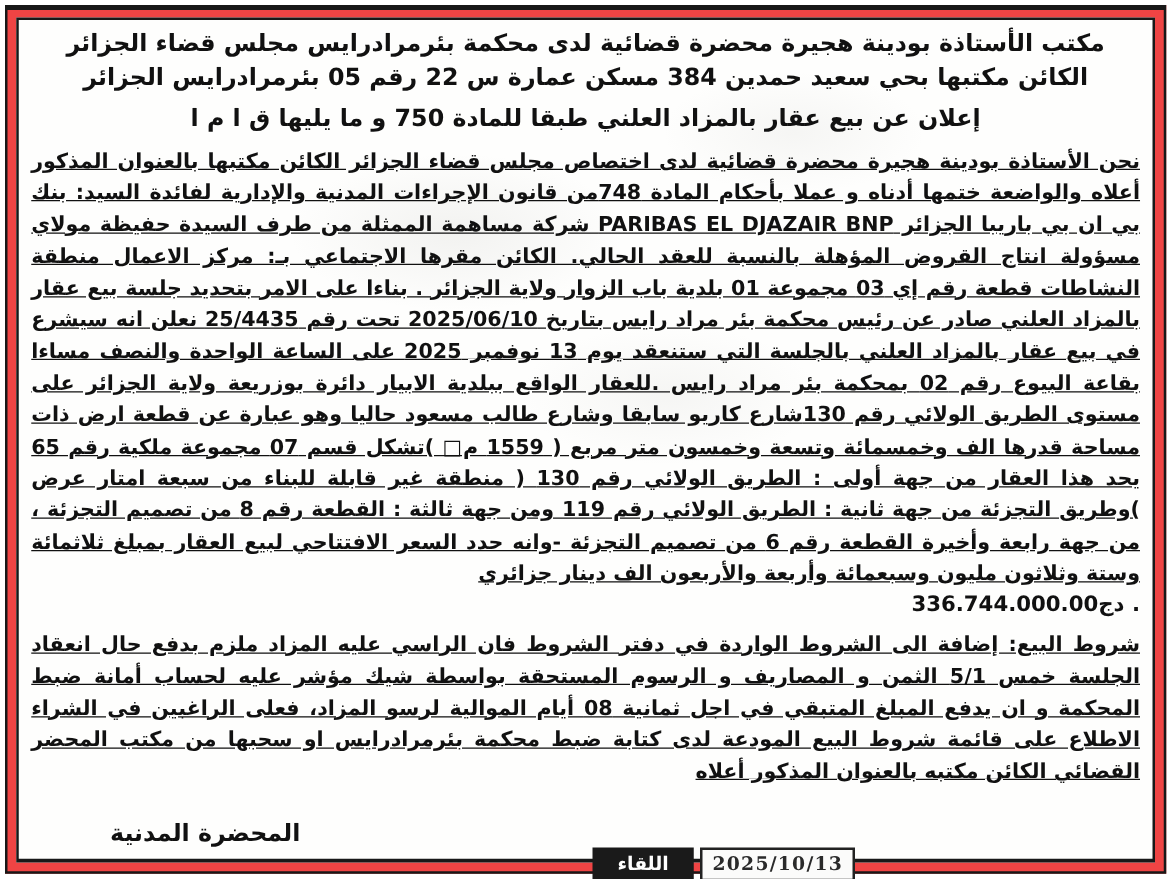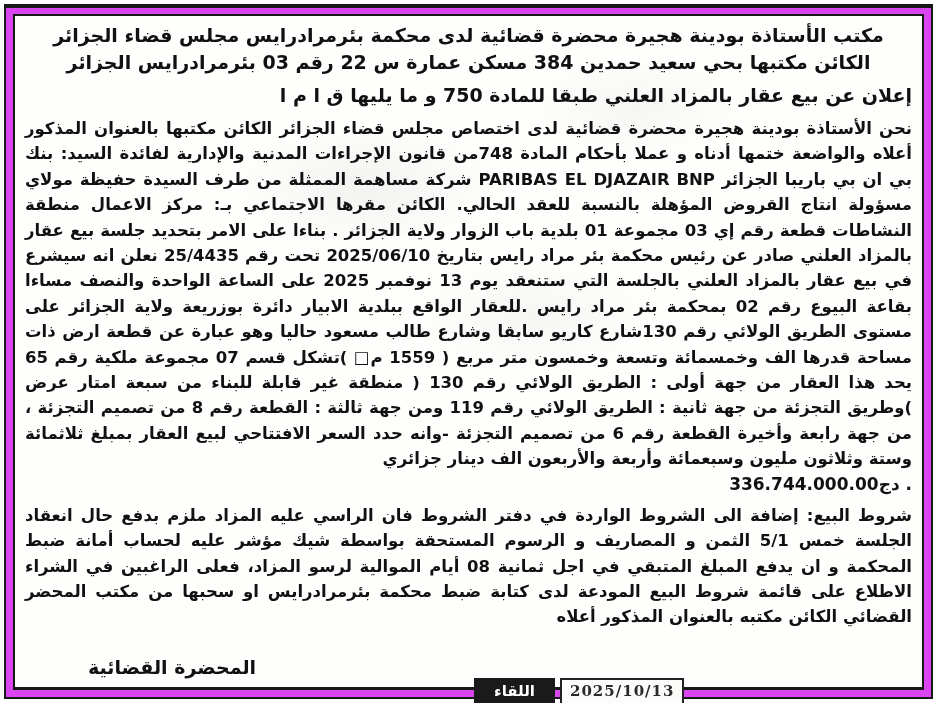--- a/index.html
+++ b/index.html
@@ -9,21 +9,21 @@
     height: 703px;
     background: #ffffff;
     font-family: "DejaVu Sans", sans-serif;
     overflow: hidden;
   }
   .page {
     position: absolute;
     top: 4px; left: 4px; right: 3px; bottom: 4px;
     border: 2px solid #181818;
     border-top-width: 4px;
-    background: #d946ef;
+    background: #ef4444;
   }
   .inner {
     position: absolute;
     top: 6px; left: 7px; right: 7px; bottom: 7px;
     border: 2px solid #181818;
     border-bottom-width: 3px;
     direction: rtl;
     color: #111;
     font-weight: 700;
     padding: 6px 10px 0 10px;
@@ -34,33 +34,33 @@
       radial-gradient(ellipse 150px 70px at 620px 90px,  rgba(170,170,162,0.10), transparent 70%),
       #fefefd;
   }
   .header-block {
     text-align: center;
     font-size: 19px;
     line-height: 27px;
     letter-spacing: 0.2px;
   }
   .title {
-    text-align: right;
+    text-align: center;
     font-size: 19px;
     margin-top: 7px;
     line-height: 24px;
   }
   .body-block {
     margin-top: 9px;
     font-size: 16.5px;
     line-height: 25.4px;
     text-align: justify;
     text-justify: inter-word;
   }
-  .para { margin: 0; }
+  .para { margin: 0; text-decoration: underline; }
   .para2 { margin-top: 6px; }
   .price-line {
     direction: ltr;
     text-align: right;
     font-size: 17px;
     line-height: 25px;
   }
   .signature {
     position: absolute;
     left: 82px;
@@ -103,32 +103,32 @@
   }
 </style>
 </head>
 <body>
 
 <div class="page">
   <div class="inner">
 
     <div class="header-block">
       <div>مكتب الأستاذة بودينة هجيرة محضرة قضائية لدى محكمة بئرمرادرايس مجلس قضاء الجزائر</div>
-      <div>الكائن مكتبها بحي سعيد حمدين 384 مسكن عمارة س 22 رقم 03 بئرمرادرايس الجزائر</div>
+      <div>الكائن مكتبها بحي سعيد حمدين 384 مسكن عمارة س 22 رقم 05 بئرمرادرايس الجزائر</div>
     </div>
 
     <div class="title">إعلان عن بيع عقار بالمزاد العلني طبقا للمادة 750 و ما يليها ق ا م ا</div>
 
     <div class="body-block">
       <p class="para">نحن الأستاذة بودينة هجيرة محضرة قضائية لدى اختصاص مجلس قضاء الجزائر الكائن مكتبها  بالعنوان المذكور أعلاه والواضعة ختمها أدناه و عملا بأحكام المادة 748من قانون الإجراءات المدنية والإدارية لفائدة السيد: بنك بي ان بي باريبا الجزائر PARIBAS EL DJAZAIR  BNP شركة مساهمة الممثلة من طرف السيدة حفيظة مولاي مسؤولة انتاج القروض المؤهلة بالنسبة للعقد الحالي. الكائن مقرها الاجتماعي بـ: مركز الاعمال منطقة النشاطات قطعة رقم إي 03 مجموعة 01 بلدية باب الزوار ولاية الجزائر . بناءا على الامر بتحديد جلسة بيع عقار بالمزاد العلني صادر عن رئيس محكمة بئر مراد رايس بتاريخ 2025/06/10 تحت رقم 25/4435 نعلن انه سيشرع في بيع عقار بالمزاد العلني بالجلسة التي ستنعقد يوم 13 نوفمبر 2025 على الساعة الواحدة والنصف مساءا بقاعة البيوع رقم 02 بمحكمة بئر مراد رايس .للعقار الواقع ببلدية الابيار دائرة بوزريعة ولاية الجزائر على مستوى الطريق الولائي رقم 130شارع كاريو سابقا وشارع طالب مسعود حاليا وهو عبارة عن قطعة ارض ذات مساحة قدرها الف وخمسمائة وتسعة وخمسون متر مربع ( 1559 م□ )تشكل قسم 07 مجموعة ملكية رقم 65 يحد هذا العقار من جهة أولى : الطريق  الولائي رقم 130 ( منطقة غير قابلة للبناء من سبعة امتار عرض )وطريق التجزئة من جهة ثانية : الطريق الولائي رقم 119 ومن جهة ثالثة : القطعة رقم 8 من تصميم التجزئة ، من جهة رابعة وأخيرة القطعة رقم 6 من تصميم التجزئة -وانه حدد السعر الافتتاحي لبيع العقار بمبلغ ثلاثمائة وستة وثلاثون مليون وسبعمائة وأربعة والأربعون الف دينار جزائري</p>
       <div class="price-line">336.744.000.00دج .</div>
       <p class="para para2">شروط البيع: إضافة الى الشروط الواردة في دفتر الشروط   فان الراسي عليه المزاد ملزم بدفع حال انعقاد الجلسة خمس 5/1 الثمن و المصاريف و الرسوم المستحقة بواسطة شيك مؤشر عليه لحساب أمانة ضبط المحكمة و ان يدفع المبلغ المتبقي في اجل ثمانية 08 أيام الموالية لرسو المزاد، فعلى الراغبين في الشراء الاطلاع على قائمة شروط البيع المودعة لدى كتابة ضبط محكمة بئرمرادرايس او سحبها من مكتب المحضر القضائي الكائن مكتبه بالعنوان المذكور أعلاه</p>
     </div>
 
   </div>
 
-  <div class="signature">المحضرة القضائية</div>
+  <div class="signature">المحضرة المدنية</div>
 
   <div class="stamp">
     <div class="stamp-label-box">اللقاء</div>
     <div class="stamp-date-box">2025/10/13</div>
   </div>
 </div>
 
 </body></html>

